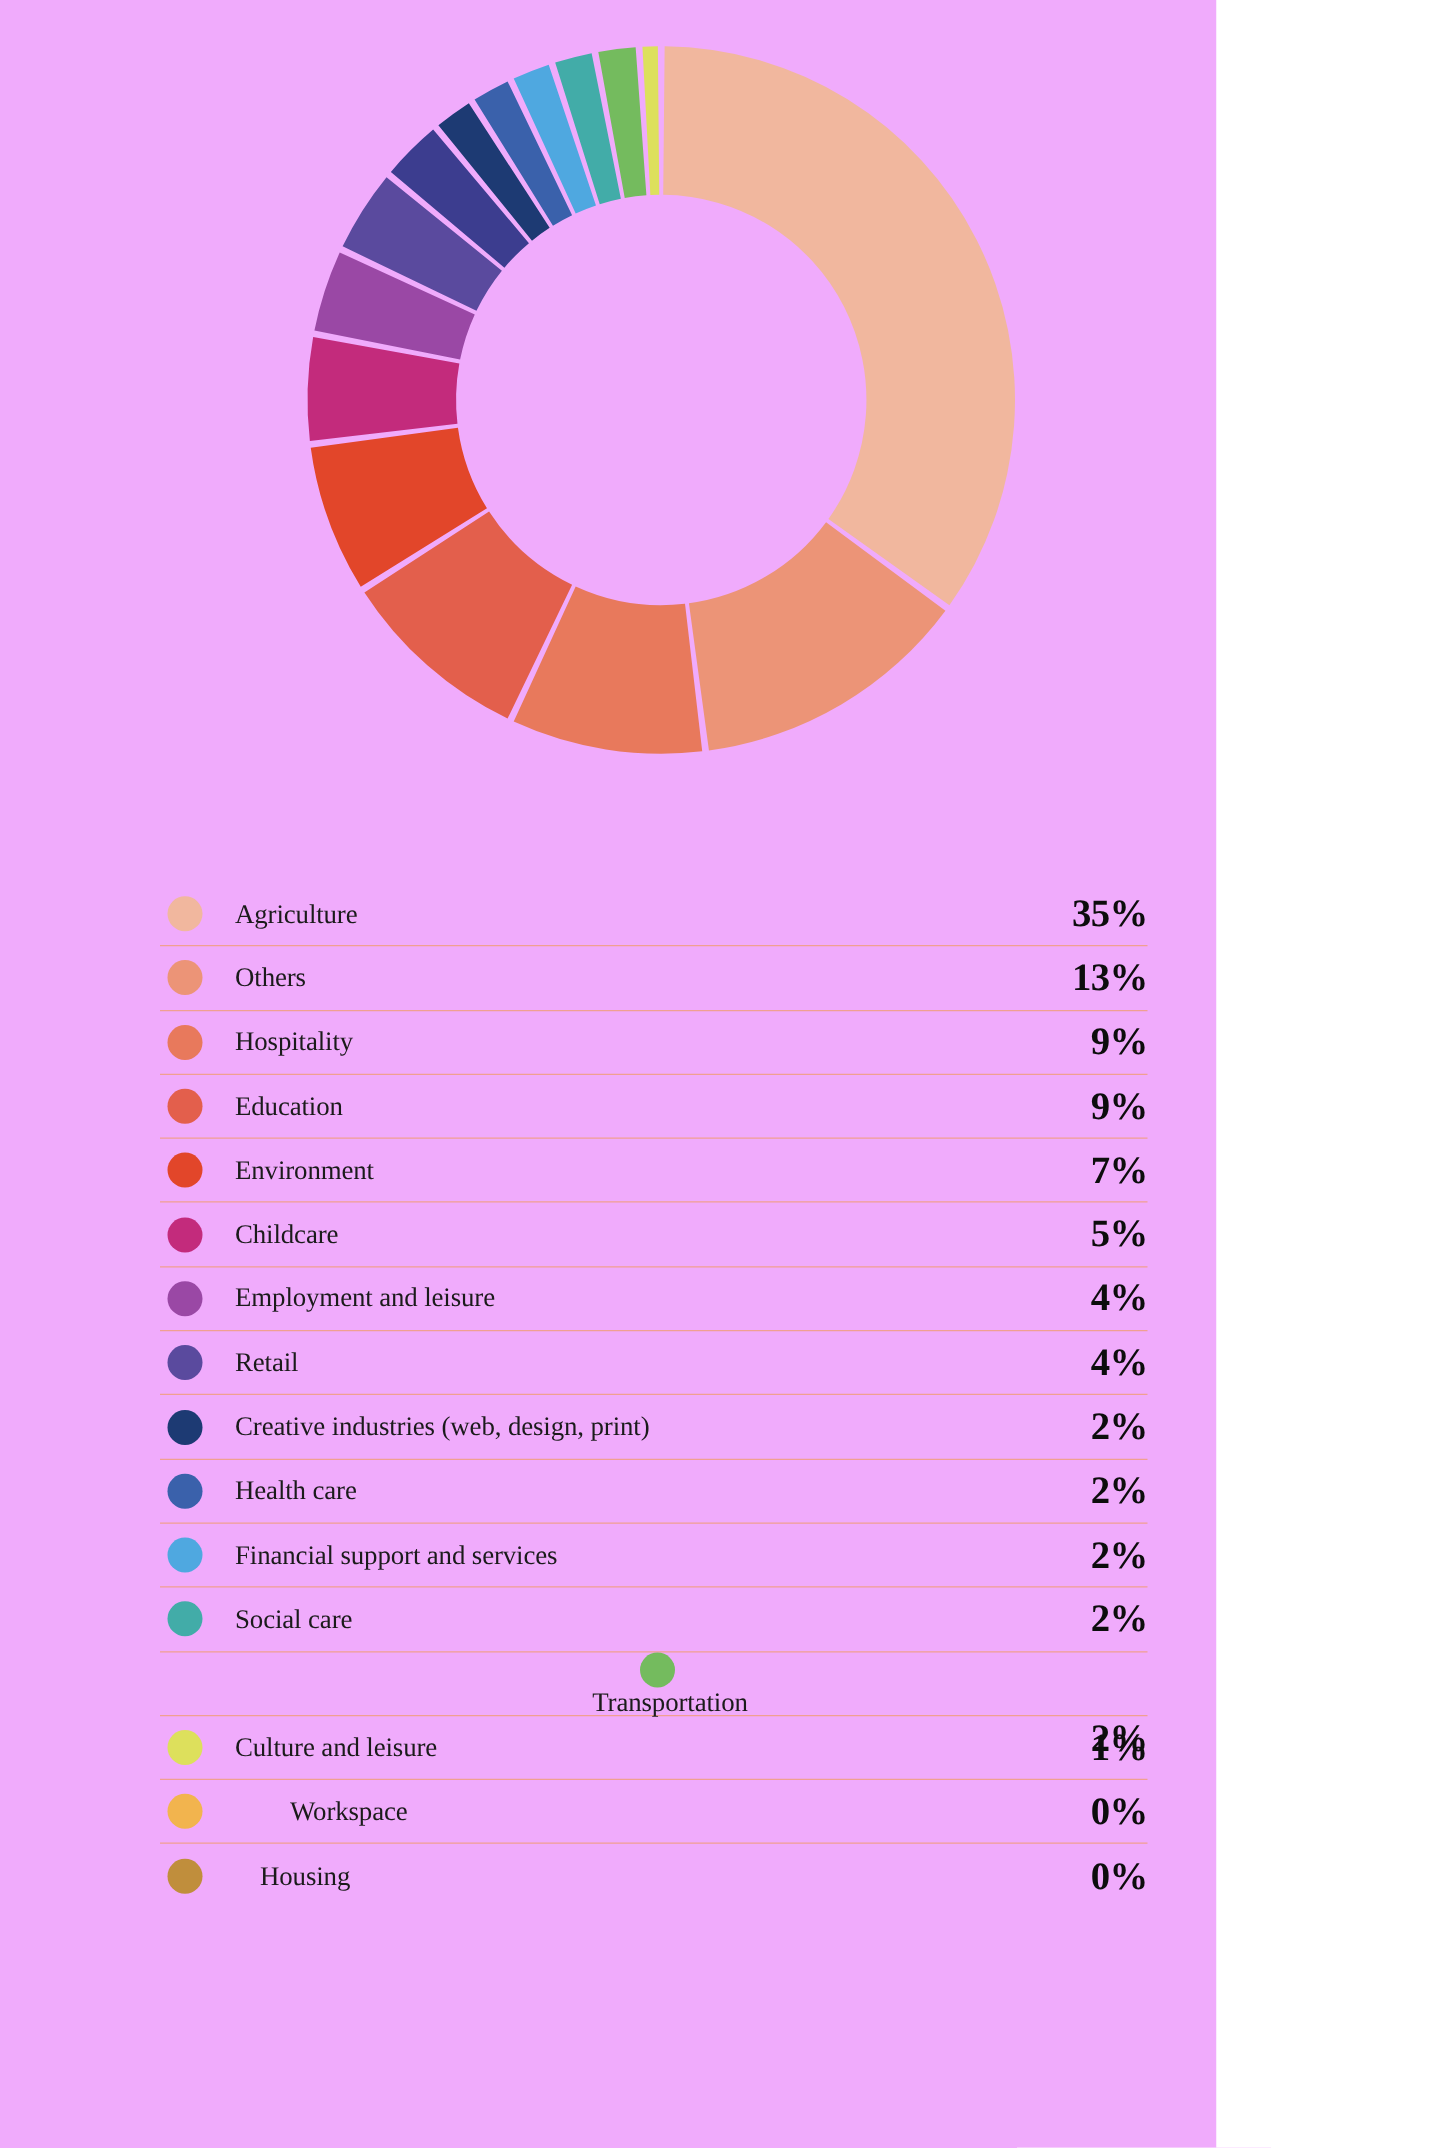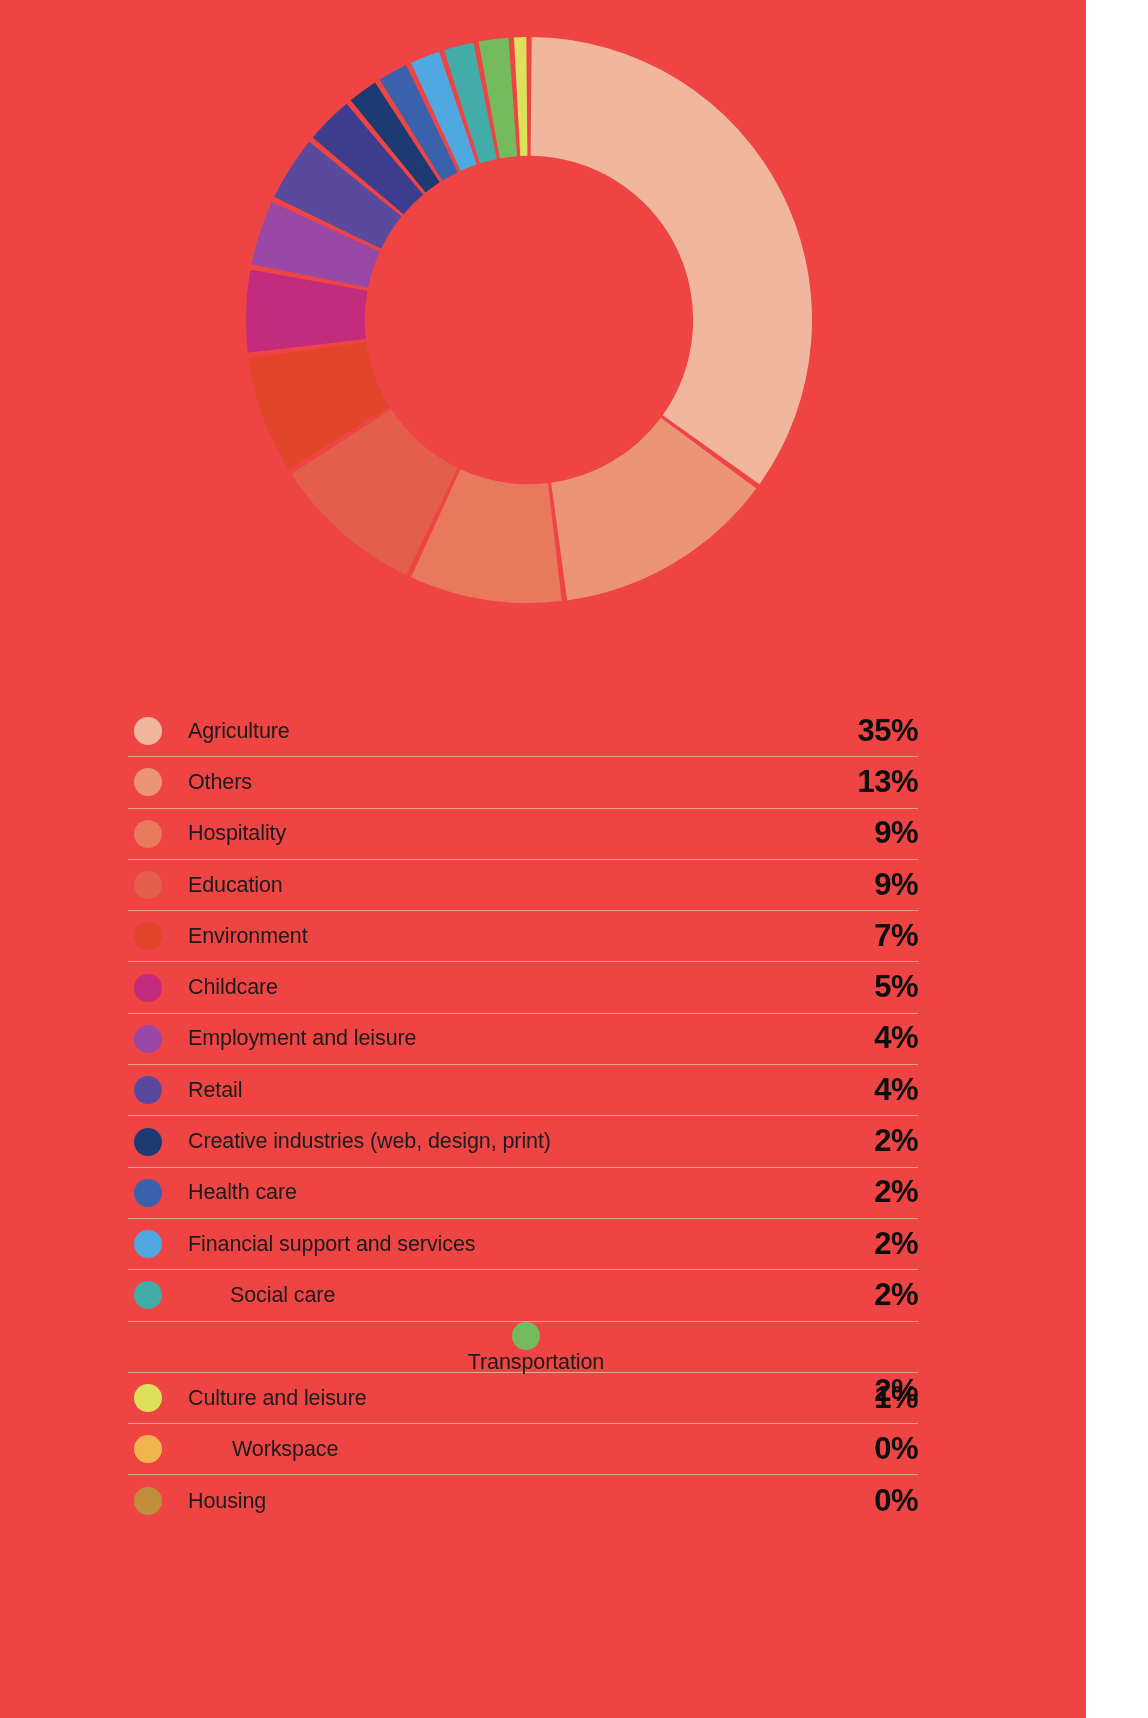--- a/index.html
+++ b/index.html
@@ -9,24 +9,25 @@
   }
   body {
     width: 1148px;
     height: 1718px;
     font-family: "Liberation Sans", sans-serif;
     overflow: hidden;
     position: relative;
   }
 
   #page {
-    width: 1086px;
+    width: 973px;
     height: 1718px;
     position: relative;
-    background: #ef4444;
+    background: #f0abfc;
+    font-family: Liberation Serif, serif;
   }
 
   
   #donut-wrap {
     position: absolute;
     left: 0;
     top: 0;
     width: 1148px;
     height: 640px;
   }
@@ -156,40 +157,40 @@
       <div class="legend-row" style="border-bottom-color: rgb(240, 160, 144);">
         <span class="swatch" style="background: rgb(58, 97, 171);"></span>
         <span class="legend-label">Health care</span>
         <span class="legend-value">2%</span>
       </div>
       <div class="legend-row" style="border-bottom-color: rgb(240, 160, 144);">
         <span class="swatch" style="background: rgb(79, 168, 224);"></span>
         <span class="legend-label">Financial support and services</span>
         <span class="legend-value">2%</span>
       </div>
-      <div class="legend-row" style="border-bottom-color: rgb(240, 160, 144); gap: 42px;">
+      <div class="legend-row" style="border-bottom-color: rgb(240, 160, 144);">
         <span class="swatch" style="background: rgb(66, 172, 168);"></span>
         <span class="legend-label">Social care</span>
         <span class="legend-value">2%</span>
       </div>
       <div class="legend-row" style="border-bottom-color: rgb(240, 160, 144); flex-direction: column;">
         <span class="swatch" style="background: rgb(116, 187, 94);"></span>
         <span class="legend-label">Transportation</span>
         <span class="legend-value">2%</span>
       </div>
       <div class="legend-row" style="border-bottom-color: rgb(240, 160, 144);">
         <span class="swatch" style="background: rgb(221, 224, 92);"></span>
         <span class="legend-label">Culture and leisure</span>
         <span class="legend-value">1%</span>
       </div>
       <div class="legend-row" style="border-bottom-color: rgb(240, 160, 144); gap: 44px;">
         <span class="swatch" style="background: rgb(242, 180, 78);"></span>
         <span class="legend-label">Workspace</span>
         <span class="legend-value">0%</span>
       </div>
-      <div class="legend-row" style="border-bottom-color: rgb(240, 160, 144);">
+      <div class="legend-row" style="border-bottom-color: rgb(240, 160, 144); gap: 20px;">
         <span class="swatch" style="background: rgb(192, 142, 60);"></span>
         <span class="legend-label">Housing</span>
         <span class="legend-value">0%</span>
       </div>
     </div>
 
 </div>
 
 </body></html>

